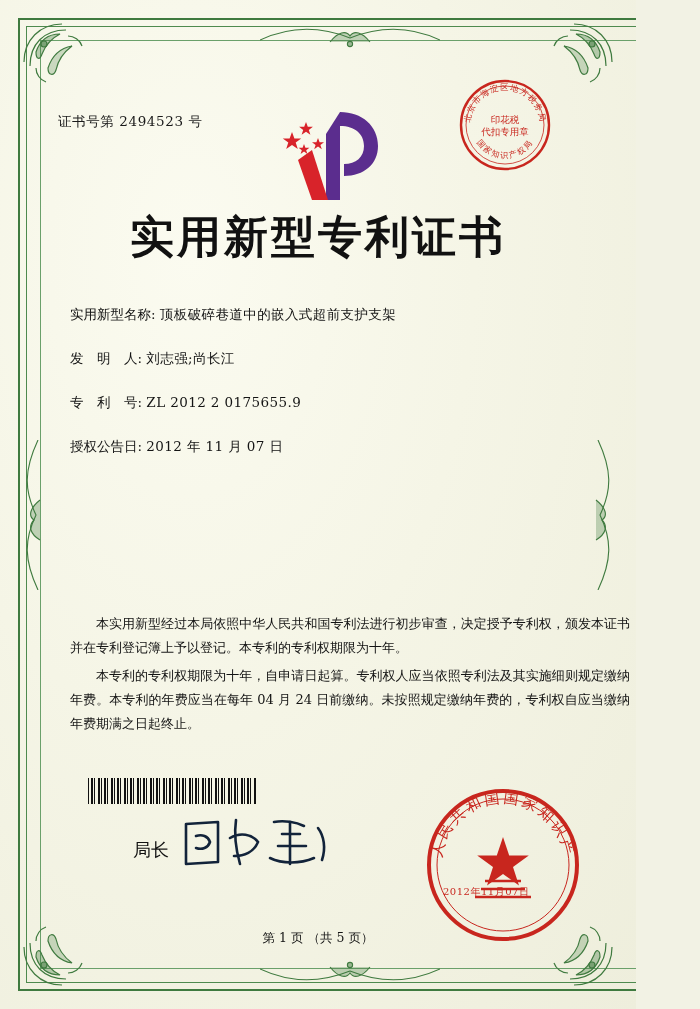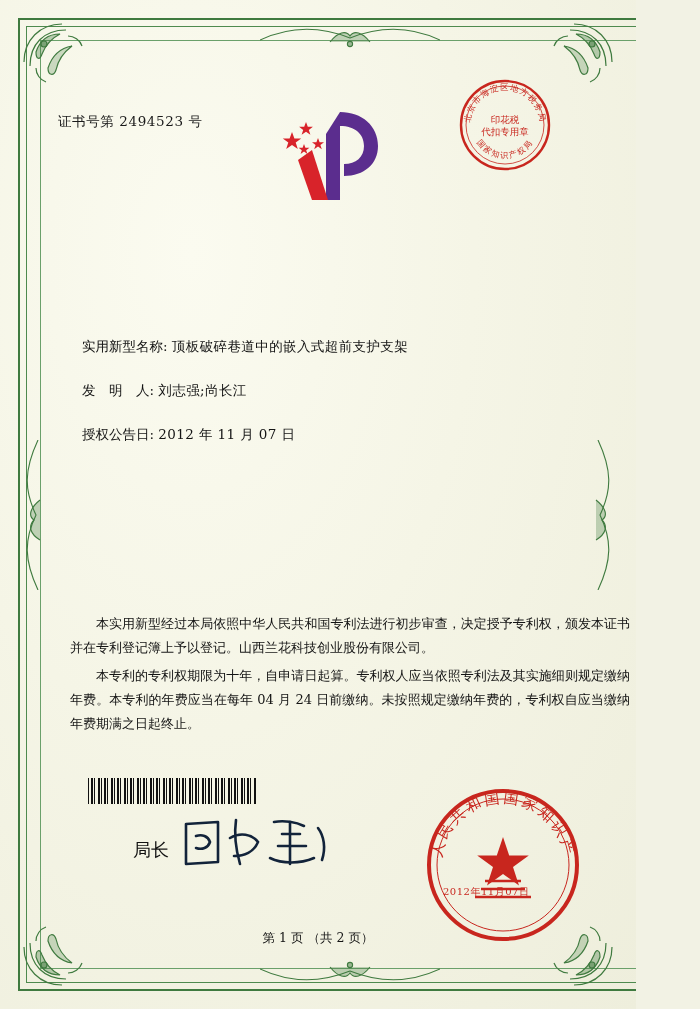--- a/index.html
+++ b/index.html
@@ -99,23 +99,22 @@
     text-align: center;
     font-size: 44px;
     font-weight: bold;
     letter-spacing: 3px;
     color: #111;
     font-family: "DejaVu Serif", "Liberation Serif", serif;
   }
 
   .fields {
     position: absolute;
-    left: 82px; top: 305px;
+    left: 70px; top: 305px;
     width: 560px;
-    margin-top: 32px;
   }
   .field {
     font-size: 13.5px;
     color: #141414;
     margin-bottom: 25px;
     line-height: 1.4;
     font-family: "DejaVu Serif", "Liberation Serif", serif;
     white-space: nowrap;
   }
   .field .lbl { letter-spacing: 0px; }
@@ -322,38 +321,43 @@
         <textPath href="#arcTop" startOffset="50%" text-anchor="middle">北京市海淀区地方税务局</textPath>
       </text>
       <text font-size="8" fill="#c8261e" font-family="'DejaVu Serif',serif" letter-spacing="1.6">
         <textPath href="#arcBot" startOffset="50%" text-anchor="middle">国家知识产权局</textPath>
       </text>
       <text x="47" y="45" text-anchor="middle" font-size="9.5" fill="#c8261e" font-family="'DejaVu Serif',serif">印花税</text>
       <text x="47" y="57" text-anchor="middle" font-size="9.5" fill="#c8261e" font-family="'DejaVu Serif',serif">代扣专用章</text>
     </svg>
   </div>
 
+  <div class="main-title">实用新型专利证书</div>
 
   <div class="fields">
     <div class="field">
       <span class="lbl">实用新型名称:</span>
       <span class="val">顶板破碎巷道中的嵌入式超前支护支架</span>
     </div>
     <div class="field">
       <span class="lbl">发　明　人:</span>
       <span class="val">刘志强;尚长江</span>
     </div>
     <div class="field">
+      <span class="lbl">专　利　号:</span>
+      <span class="val">ZL 2012 2 0175655.9</span>
+    </div>
+    <div class="field">
       <span class="lbl">授权公告日:</span>
       <span class="val">2012 年 11 月 07 日</span>
     </div>
   </div>
 
   <div class="paras">
-    <p>本实用新型经过本局依照中华人民共和国专利法进行初步审查，决定授予专利权，颁发本证书并在专利登记簿上予以登记。山西兰花科技创业股份有限公司。</p>
+    <p>本实用新型经过本局依照中华人民共和国专利法进行初步审查，决定授予专利权，颁发本证书并在专利登记簿上予以登记。本专利的专利权期限为十年。</p>
     <p>本专利的专利权期限为十年，自申请日起算。专利权人应当依照专利法及其实施细则规定缴纳年费。本专利的年费应当在每年 04 月 24 日前缴纳。未按照规定缴纳年费的，专利权自应当缴纳年费期满之日起终止。</p>
   </div>
 
   <div class="barcode"></div>
 
   <div class="sig-label">局长</div>
   <div class="signature">
     <svg width="160" height="62" viewBox="0 0 160 62">
       <g fill="none" stroke="#12233a" stroke-width="2.6" stroke-linecap="round">
         <path d="M8,12 L8,52 M8,12 L40,10 M40,10 L40,50 M8,52 L40,50"></path>
@@ -385,15 +389,15 @@
       </g>
       <g fill="none" stroke="#c8261e" stroke-width="2.6">
         <path d="M52,112 L108,112"></path>
         <path d="M58,104 L102,104"></path>
         <path d="M62,96 L98,96"></path>
       </g>
     </svg>
   </div>
   <div class="seal-date">2012年11月07日</div>
 
-  <div class="footer">第 1 页 （共 2 页）</div>
+  <div class="footer">第 1 页 （共 5 页）</div>
 
 </div>
 
 </body></html>

